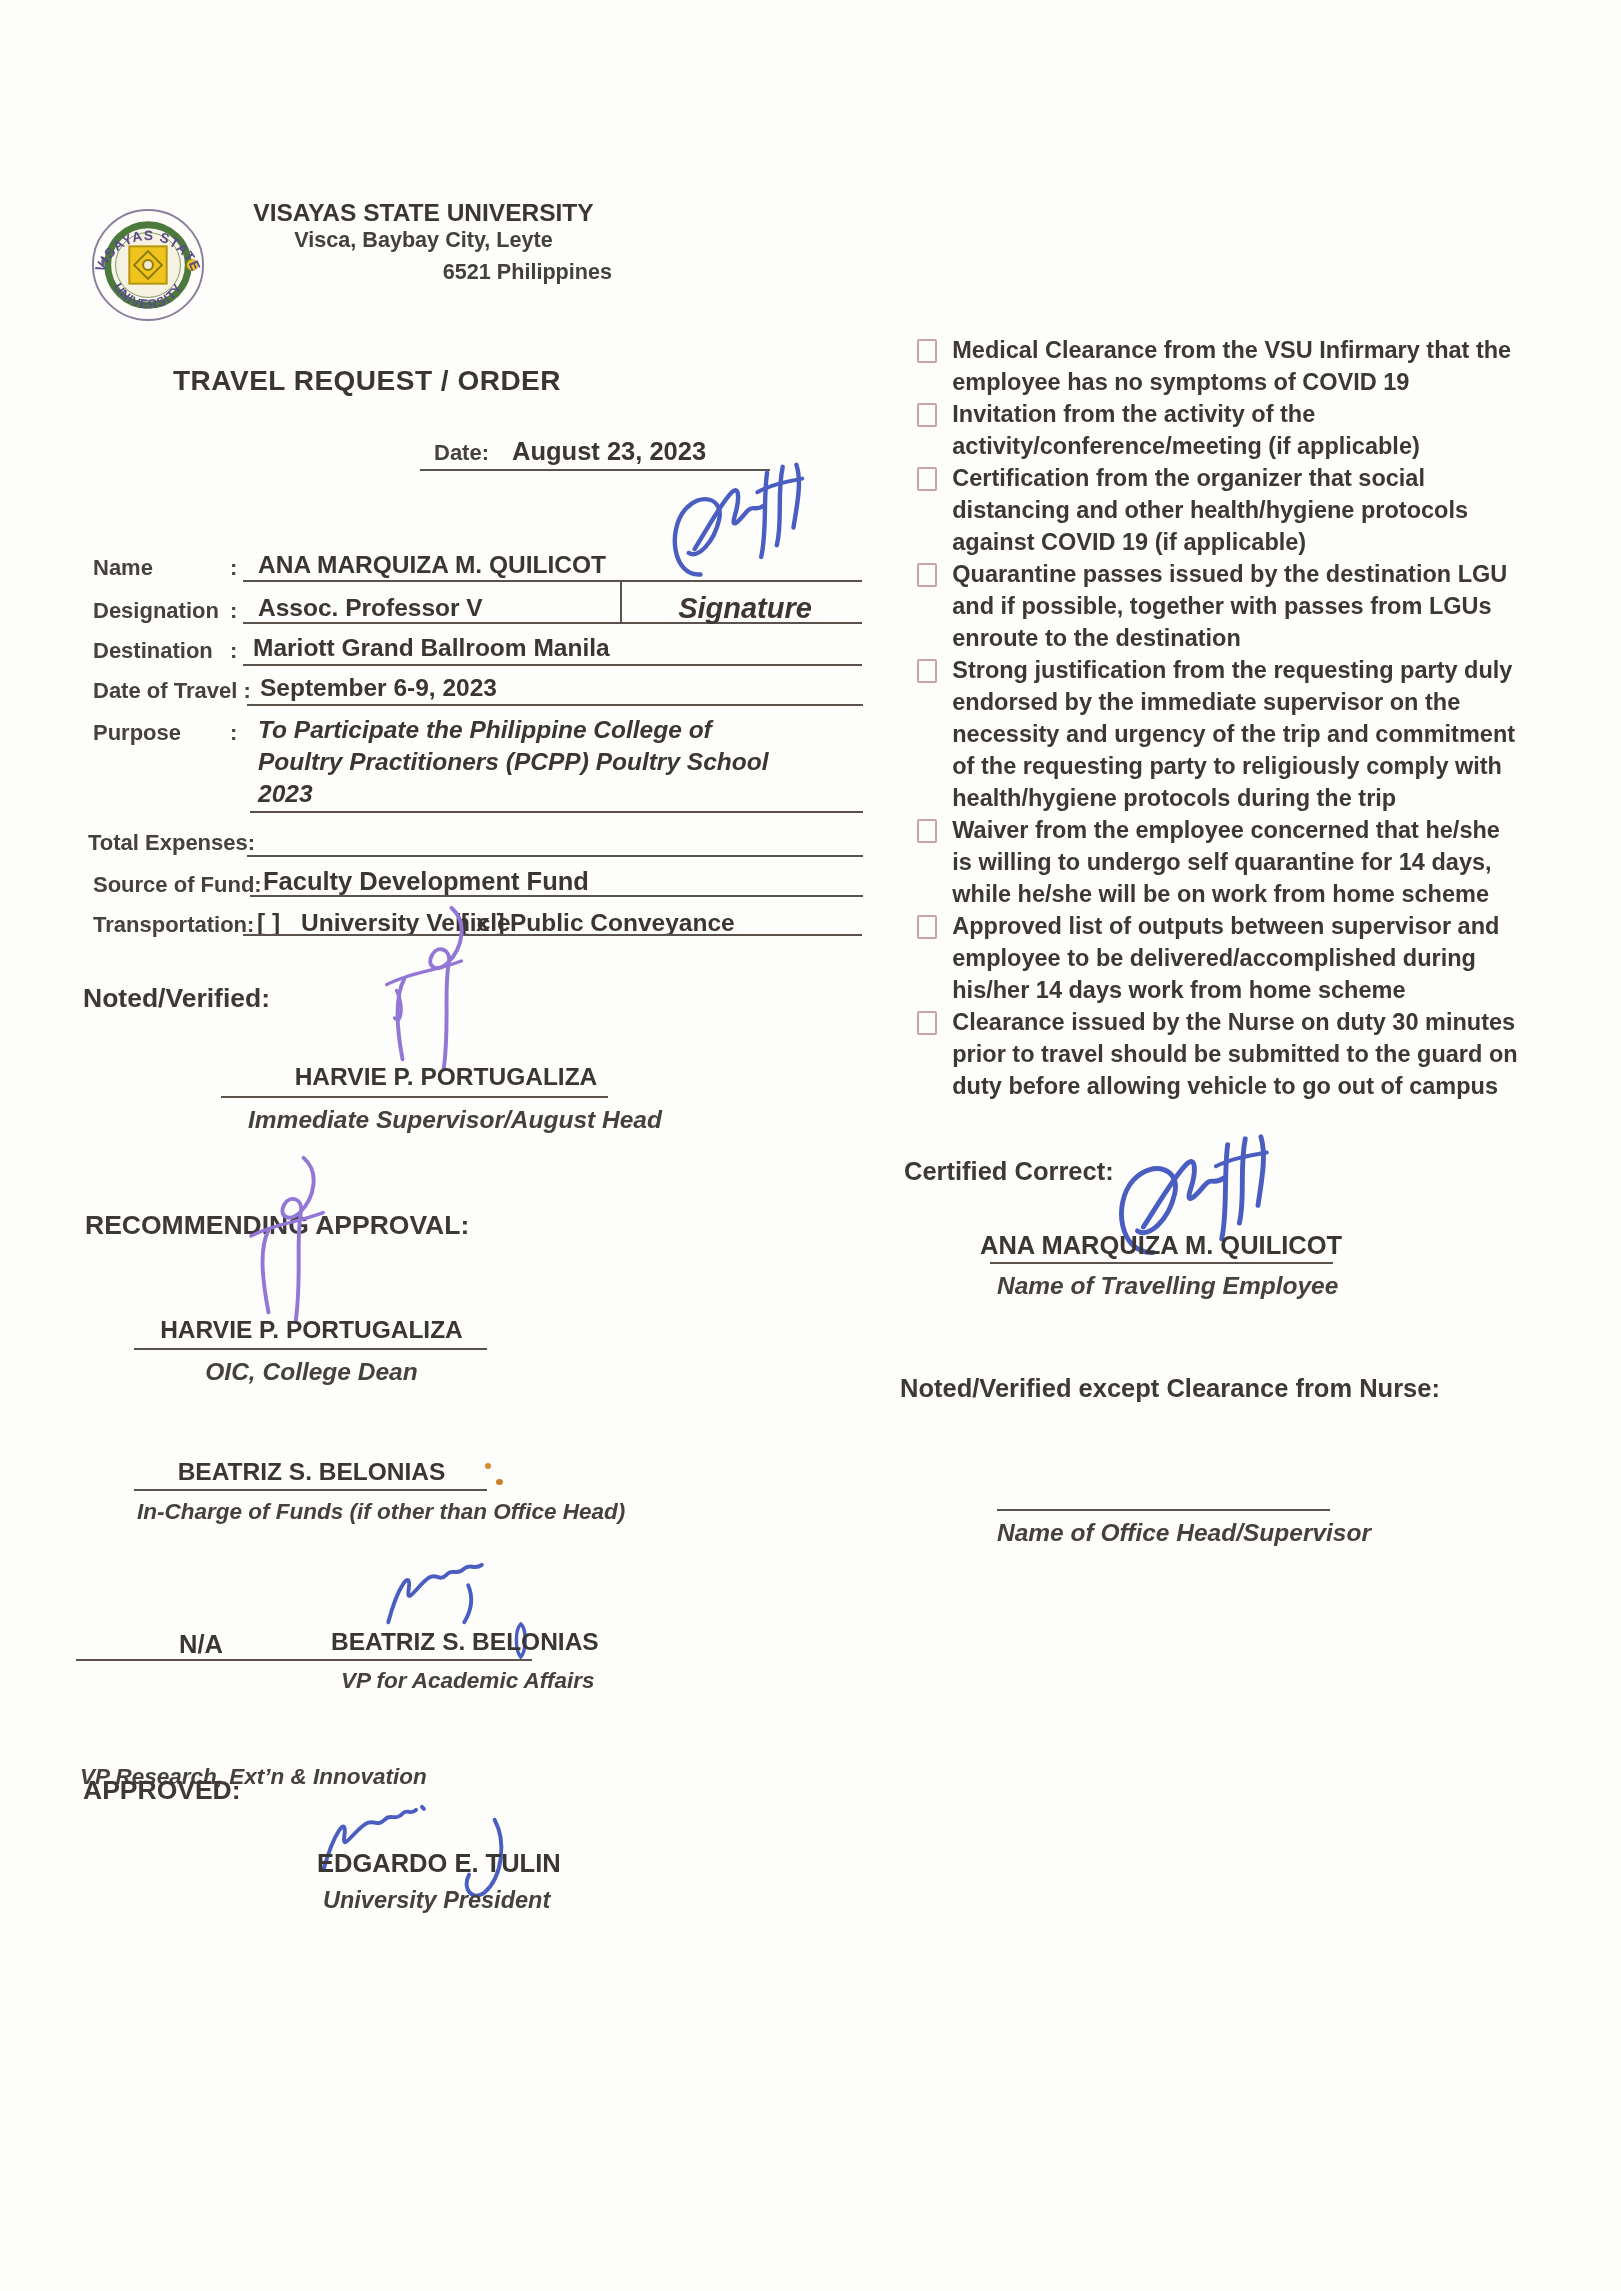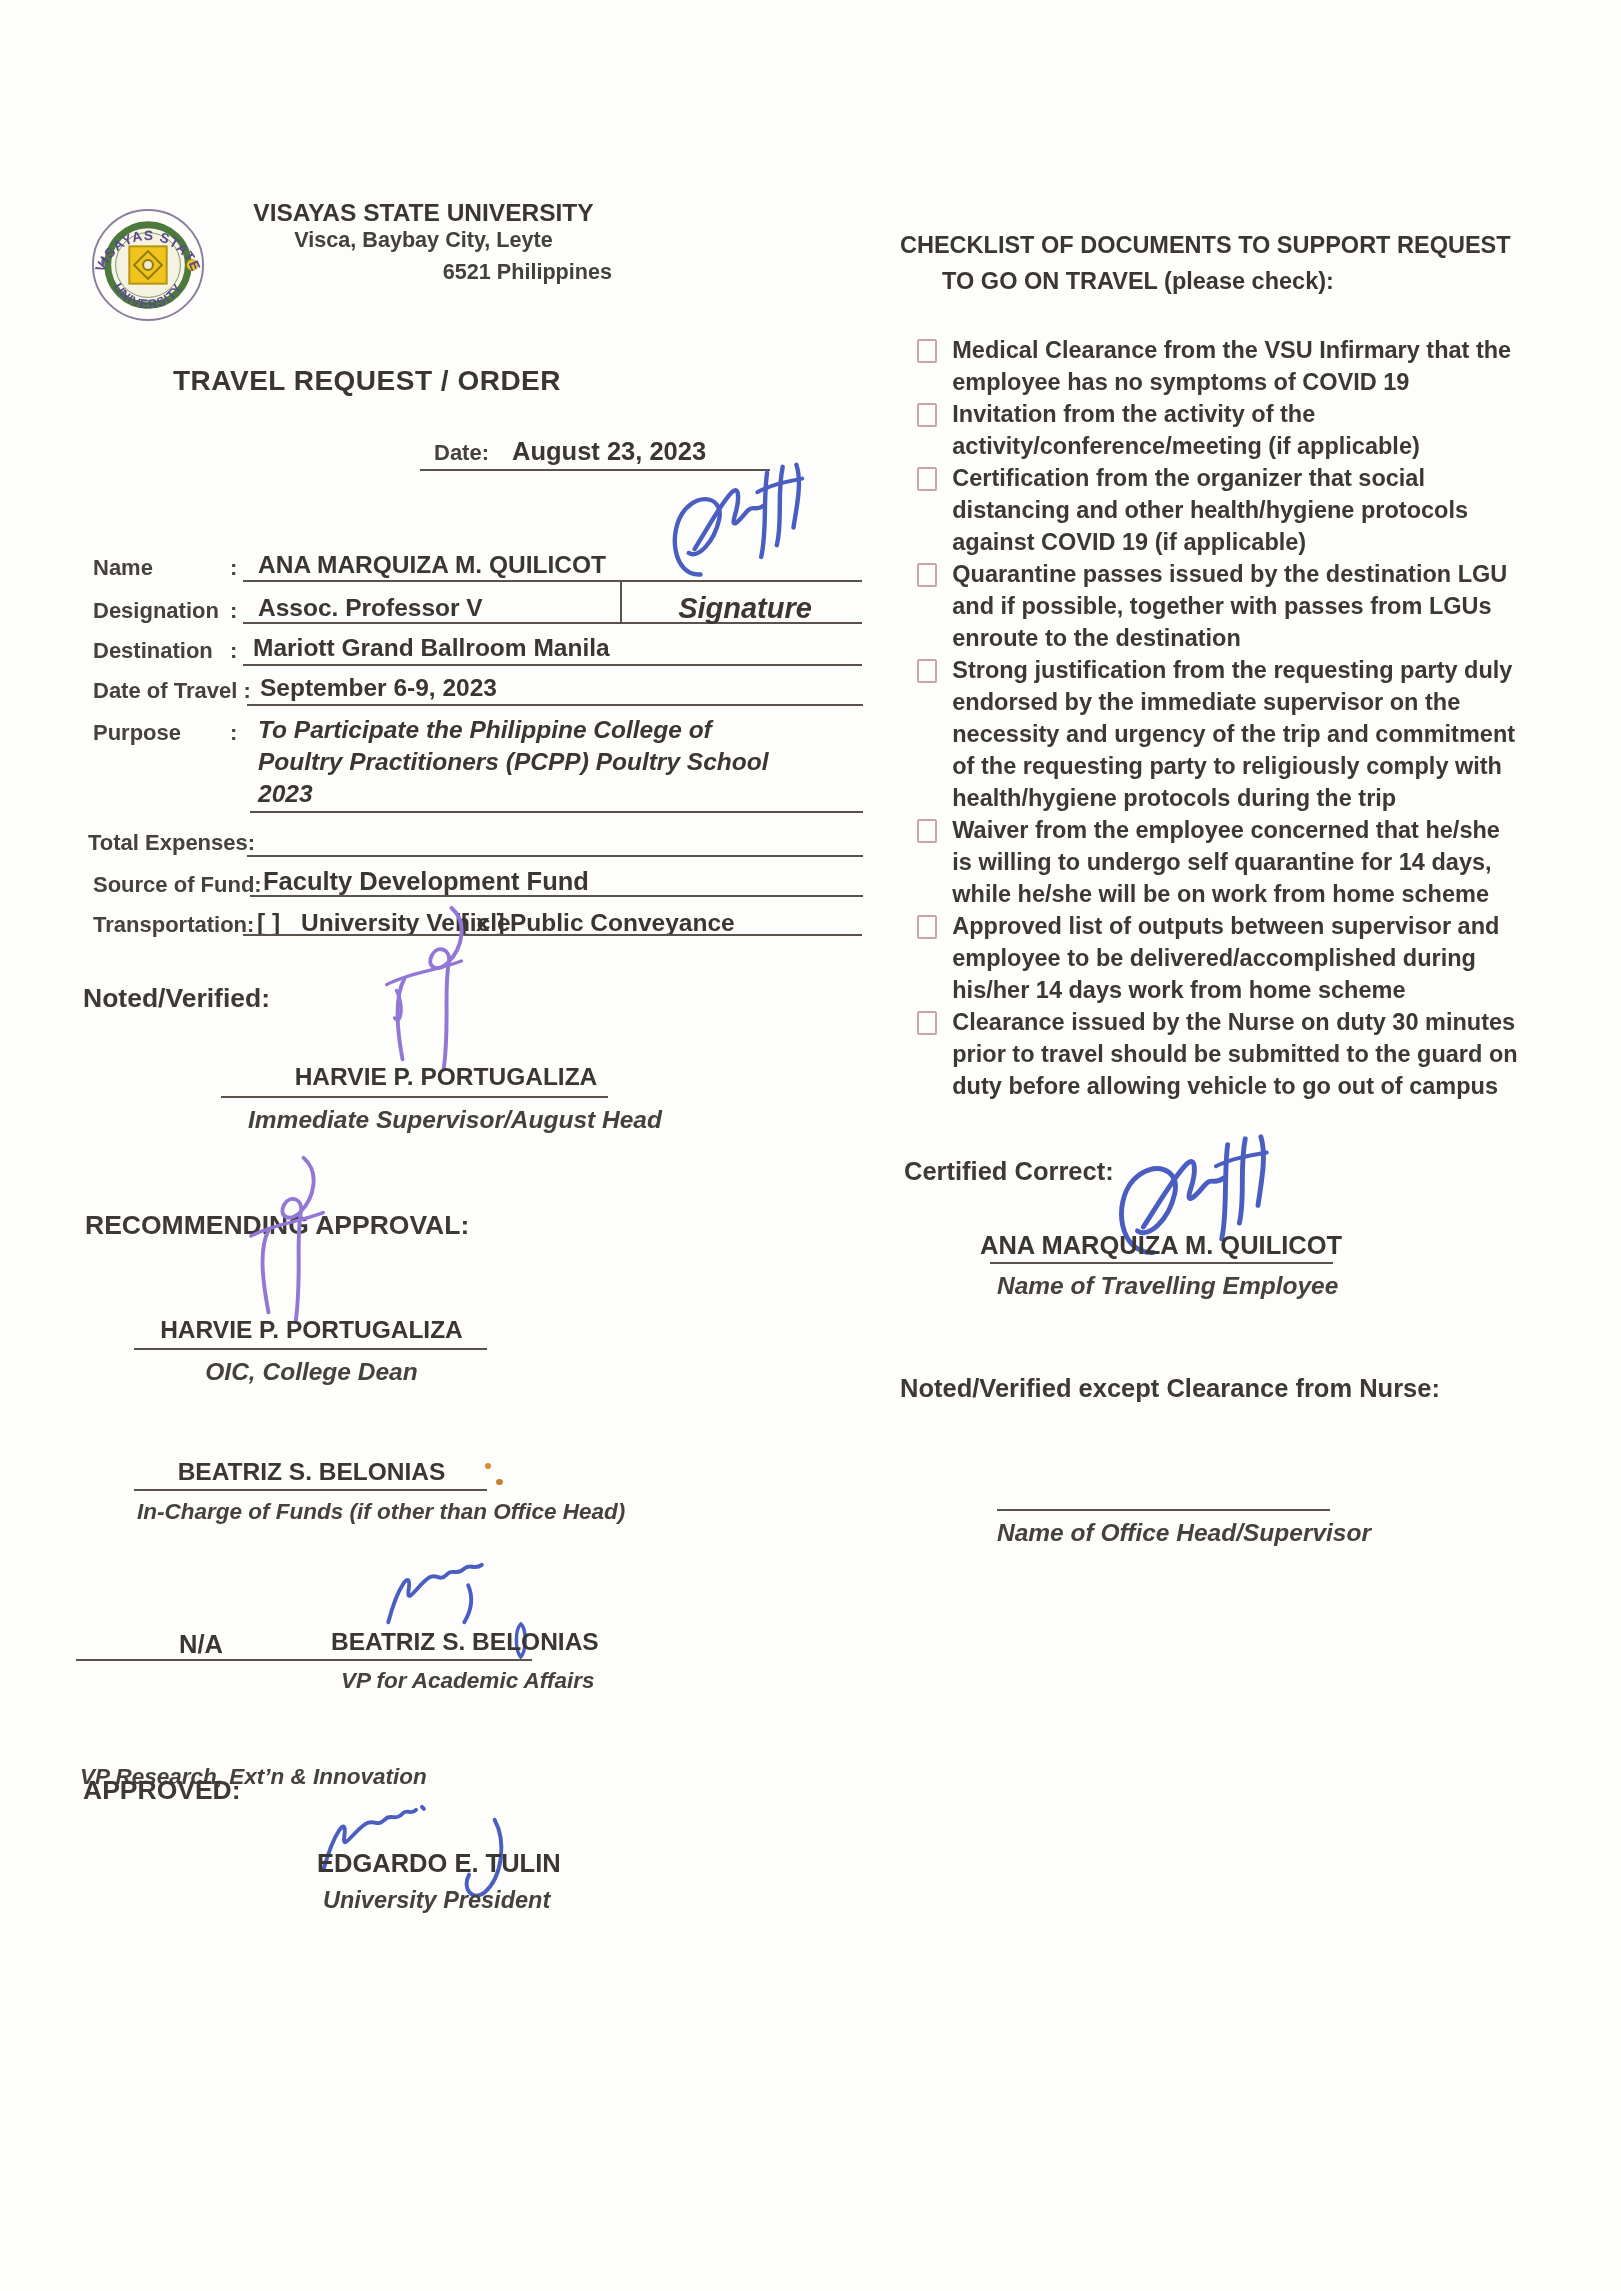--- a/index.html
+++ b/index.html
@@ -156,24 +156,20 @@
 
   <svg class="sig blue" style="left:312px;top:1804px;" width="216" height="106" viewBox="0 0 220 108">
     <path d="M12,66 C22,30 36,10 33,32 C30,50 42,28 55,20 C63,15 66,24 74,16 C80,9 85,18 92,10 C97,4 100,12 106,6" stroke-width="4"></path>
     <path d="M112,3 l2,2" stroke-width="4"></path>
     <path d="M186,16 C198,38 194,74 176,90 C164,100 152,86 160,72" stroke-width="4"></path>
   </svg>
 
   <div class="abs nameln" style="left:317px;top:1849px;font-size:25.5px;">EDGARDO E. TULIN</div>
   <div class="abs roleln" style="left:323px;top:1887px;font-size:23.5px;">University President</div>
 
-  <div class="abs ctr" style="left:900px;top:232px;width:476px;">
-    <div class="b" style="font-size:23.5px;color:#3b3632;">CHECKLIST OF DOCUMENTS TO SUPPORT REQUEST</div>
-    <div class="b" style="font-size:23.5px;margin-top:8.8px;color:#3b3632;">TO GO ON TRAVEL (please check):</div>
-  </div>
 
   <div class="abs" style="left:913px;top:334px;width:490px;">
     <div class="chk-item">
       <span class="chk-box"></span>
       <div class="chk-lines">
         <div>Medical Clearance from the VSU Infirmary that the</div>
         <div>employee has no symptoms of COVID 19</div>
       </div>
     </div>
     <div class="chk-item">

